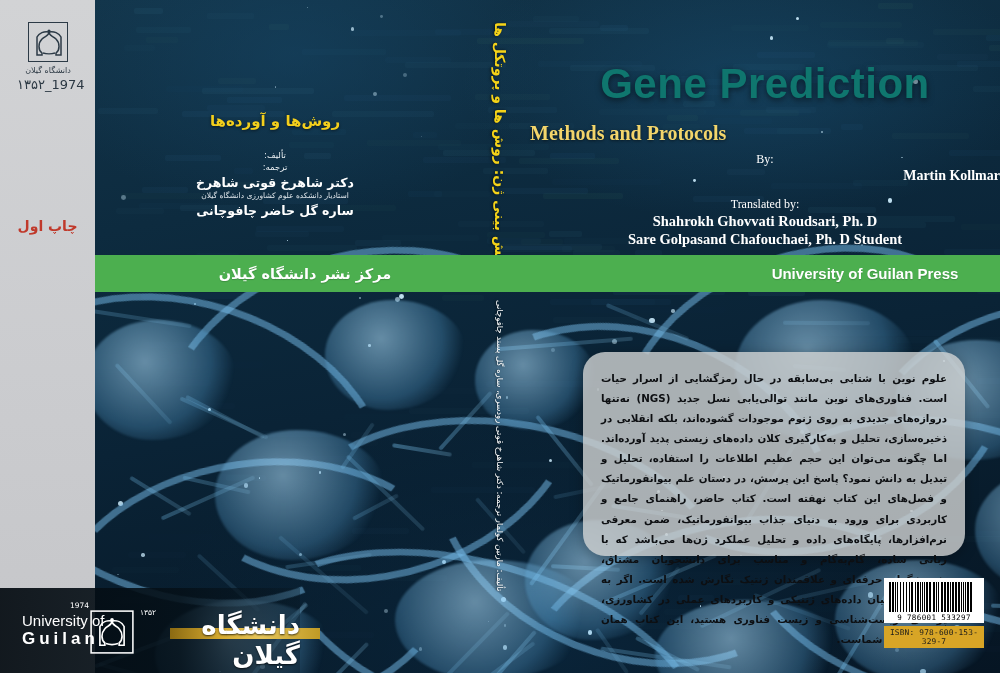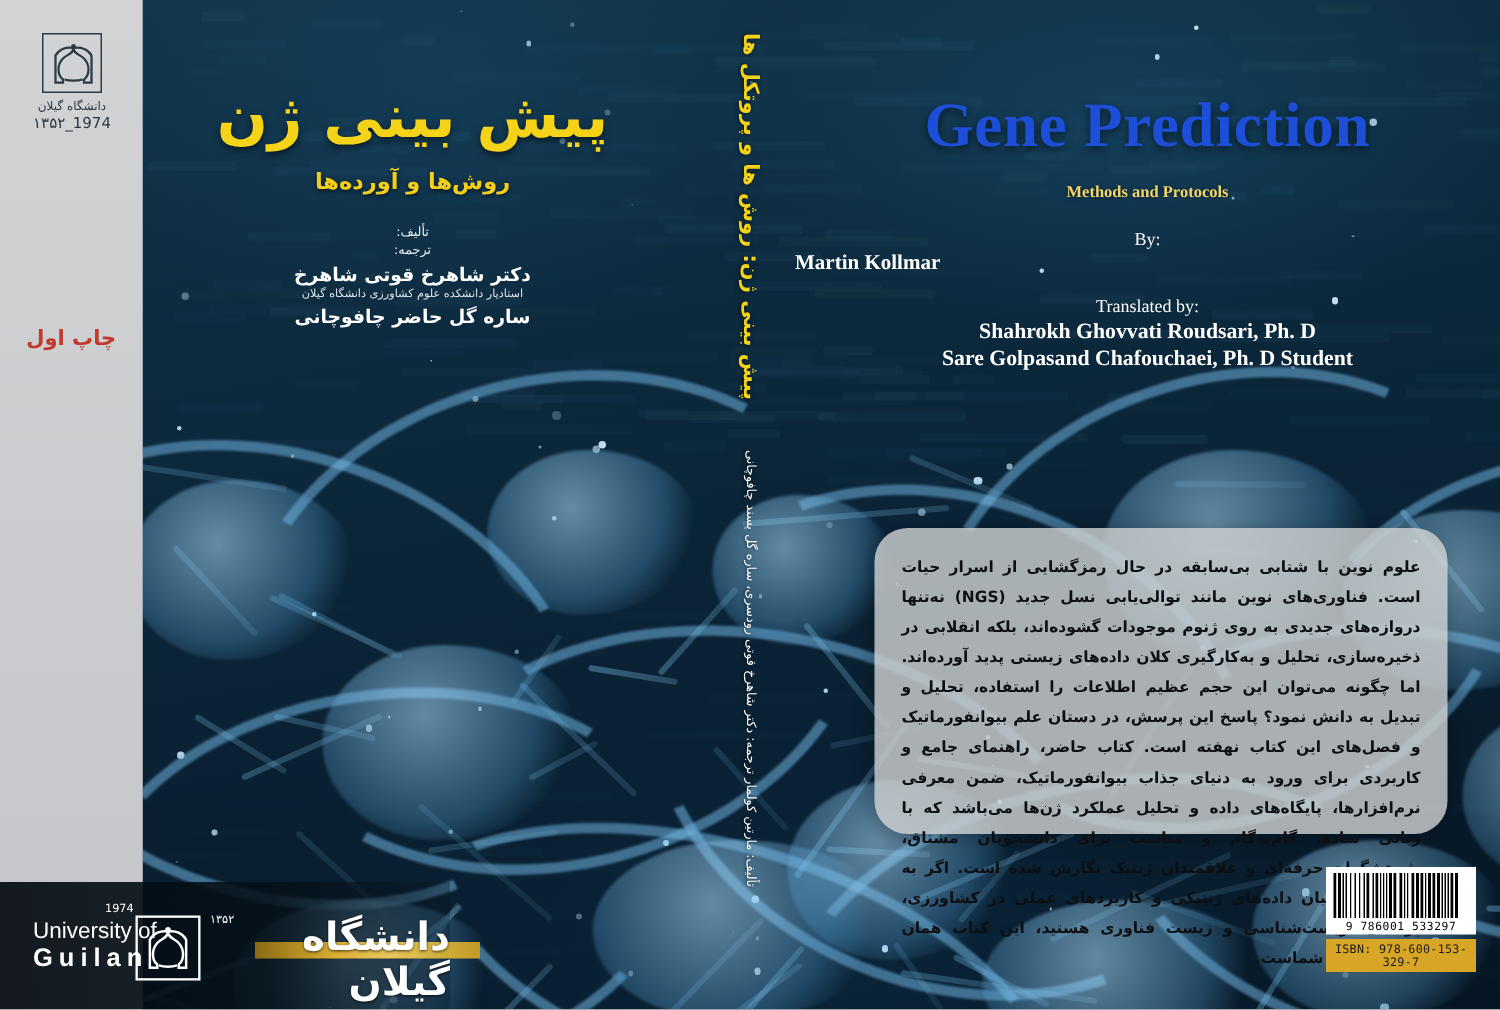--- a/index.html
+++ b/index.html
@@ -68,21 +68,21 @@
     width:40px; height:40px; margin:0 auto;
     border:1.6px solid #2c3a46; position:relative;
   }
   .ug-frame::after{
     content:""; position:absolute; inset:3px; border:1px solid #2c3a46; opacity:.0;
   }
   .ug-glyph { width:40px; height:40px; display:block; }
   .flap-logo .fa-name {
     font-size:8px; color:#2b3843; margin-top:4px; direction:rtl; letter-spacing:.3px;
   }
-  .flap-logo .fa-year { font-size:10px; color:#2b3843; margin-top:2px; letter-spacing:.4px; }
+  .flap-logo .fa-year { font-size:13px; color:#2b3843; margin-top:2px; letter-spacing:.4px; }
 
   .edition {
     position:absolute; left:0; top:218px; width:95px;
     text-align:center; color:#c0392b; font-size:14px; direction:rtl;
     font-weight:600;
   }
 
   
   .band {
     position:absolute; left:95px; top:255px; width:905px; height:37px;
@@ -137,38 +137,38 @@
     position:absolute; left:50%; top:300px; transform:translateX(-50%);
     writing-mode:vertical-rl; text-orientation:mixed;
     color:#ffffff; font-size:8.5px; direction:rtl; white-space:nowrap;
     text-shadow:0 1px 2px rgba(0,0,0,.6);
   }
 
   
   .frontcover { position:absolute; left:530px; top:0; width:470px; height:255px; }
   .en-title {
     position:absolute; top:60px; left:0; width:470px; text-align:center;
-    color:#1d4ed8; font-size:42px; font-weight:bold;
-    font-family:Liberation Serif, serif;
+    color:#0f766e; font-size:42px; font-weight:bold;
+    font-family:Liberation Sans, sans-serif;
     text-shadow:0 2px 6px rgba(0,0,0,.55);
     letter-spacing:.5px;
   }
   .en-sub {
-    position:absolute; top:122px; left:0; width:470px; text-align:center;
-    color:#f2d56b; font-size:11px; font-weight:bold;
+    position:absolute; top:122px; left:0; width:470px; 
+    color:#f2d56b; font-size:20px; font-weight:bold;
     font-family:"Liberation Serif","DejaVu Serif",serif;
     text-shadow:0 1px 3px rgba(0,0,0,.55);
   }
   .en-by {
     position:absolute; top:152px; left:0; width:470px; text-align:center;
     color:#ffffff; font-size:12px;
     font-family:"Liberation Serif","DejaVu Serif",serif;
   }
   .en-author {
-    position:absolute; top:168px; left:0; width:470px; text-align:left;
+    position:absolute; top:168px; left:0; width:470px; text-align:right;
     color:#ffffff; font-size:14px; font-weight:bold;
     font-family:"Liberation Serif","DejaVu Serif",serif;
   }
   .en-trans-lbl {
     position:absolute; top:197px; left:0; width:470px; text-align:center;
     color:#ffffff; font-size:12px;
     font-family:"Liberation Serif","DejaVu Serif",serif;
   }
   .en-trans1 {
     position:absolute; top:213px; left:0; width:470px; text-align:center;
@@ -614,21 +614,20 @@
           <circle cx="20" cy="8" r="1.6" fill="#2c3a46"></circle>
         </svg>
       </div>
       <div class="fa-name">دانشگاه گیلان</div>
       <div class="fa-year">۱۳۵۲_1974</div>
     </div>
     <div class="edition">چاپ اول</div>
   </div>
 
   <div class="backcover">
-    <div class="fa-title">پیش بینی ژن</div>
     <div class="fa-sub">روش‌ها و آورده‌ها</div>
     <div class="fa-credits">
       <div class="lbl">تألیف:</div>
       <div class="lbl">ترجمه:</div>
       <div class="nm2">دکتر شاهرخ قوتی شاهرخ</div>
       <div class="aff">استادیار دانشکده علوم کشاورزی دانشگاه گیلان</div>
       <div class="nm2">ساره گل حاضر چافوچانی</div>
     </div>
   </div>
 
@@ -640,20 +639,24 @@
   <div class="frontcover">
     <div class="en-title">Gene Prediction</div>
     <div class="en-sub">Methods and Protocols</div>
     <div class="en-by">By:</div>
     <div class="en-author">Martin Kollmar</div>
     <div class="en-trans-lbl">Translated by:</div>
     <div class="en-trans1">Shahrokh Ghovvati Roudsari, Ph. D</div>
     <div class="en-trans2">Sare Golpasand Chafouchaei, Ph. D Student</div>
   </div>
 
+  <div class="band">
+    <div class="band-fa">مرکز نشر دانشگاه گیلان</div>
+    <div class="band-en">University of Guilan Press</div>
+  </div>
 
   <div class="blurb">علوم نوین با شتابی بی‌سابقه در حال رمزگشایی از اسرار حیات است. فناوری‌های نوین مانند توالی‌یابی نسل جدید (NGS) نه‌تنها دروازه‌های جدیدی به روی ژنوم موجودات گشوده‌اند، بلکه انقلابی در ذخیره‌سازی، تحلیل و به‌کارگیری کلان داده‌های زیستی پدید آورده‌اند. اما چگونه می‌توان این حجم عظیم اطلاعات را استفاده، تحلیل و تبدیل به دانش نمود؟ پاسخ این پرسش، در دستان علم بیوانفورماتیک و فصل‌های این کتاب نهفته است. کتاب حاضر، راهنمای جامع و کاربردی برای ورود به دنیای جذاب بیوانفورماتیک، ضمن معرفی نرم‌افزارها، پایگاه‌های داده و تحلیل عملکرد ژن‌ها می‌باشد که با زبانی ساده، گام‌به‌گام و مناسب برای دانشجویان مشتاق، پژوهشگران حرفه‌ای و علاقمندان ژنتیک نگارش شده است. اگر به دنبال پلی میان داده‌های ژنتیکی و کاربردهای عملی در کشاورزی، پزشکی، زیست‌شناسی و زیست فناوری هستید، این کتاب همان نقطهٔ شروع شماست.</div>
 
   <div class="barcode-wrap">
     <div class="barcode">
       <div class="bars" id="bars">
           <i style="width:2px;background:#000"></i>
           <i style="width:1px;background:#fff"></i>
           <i style="width:2px;background:#000"></i>
           <i style="width:1px;background:#fff"></i>

